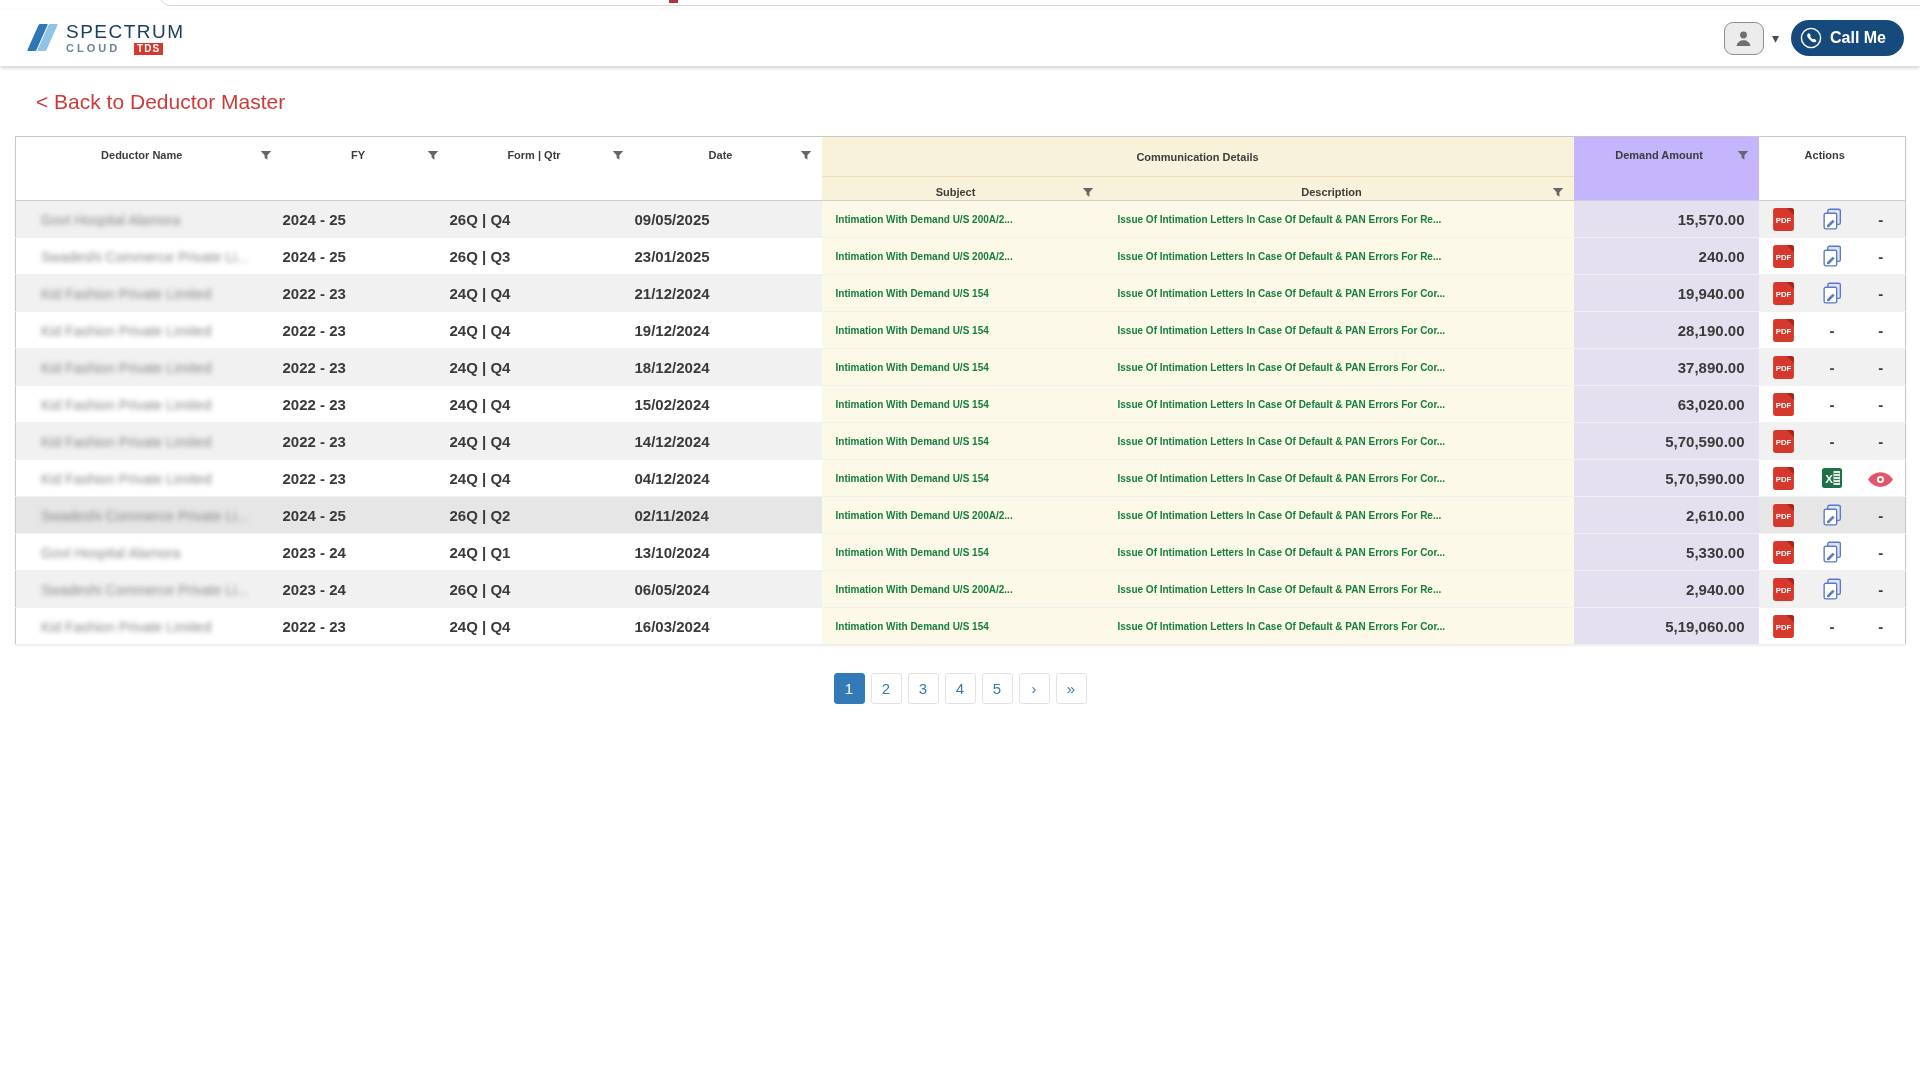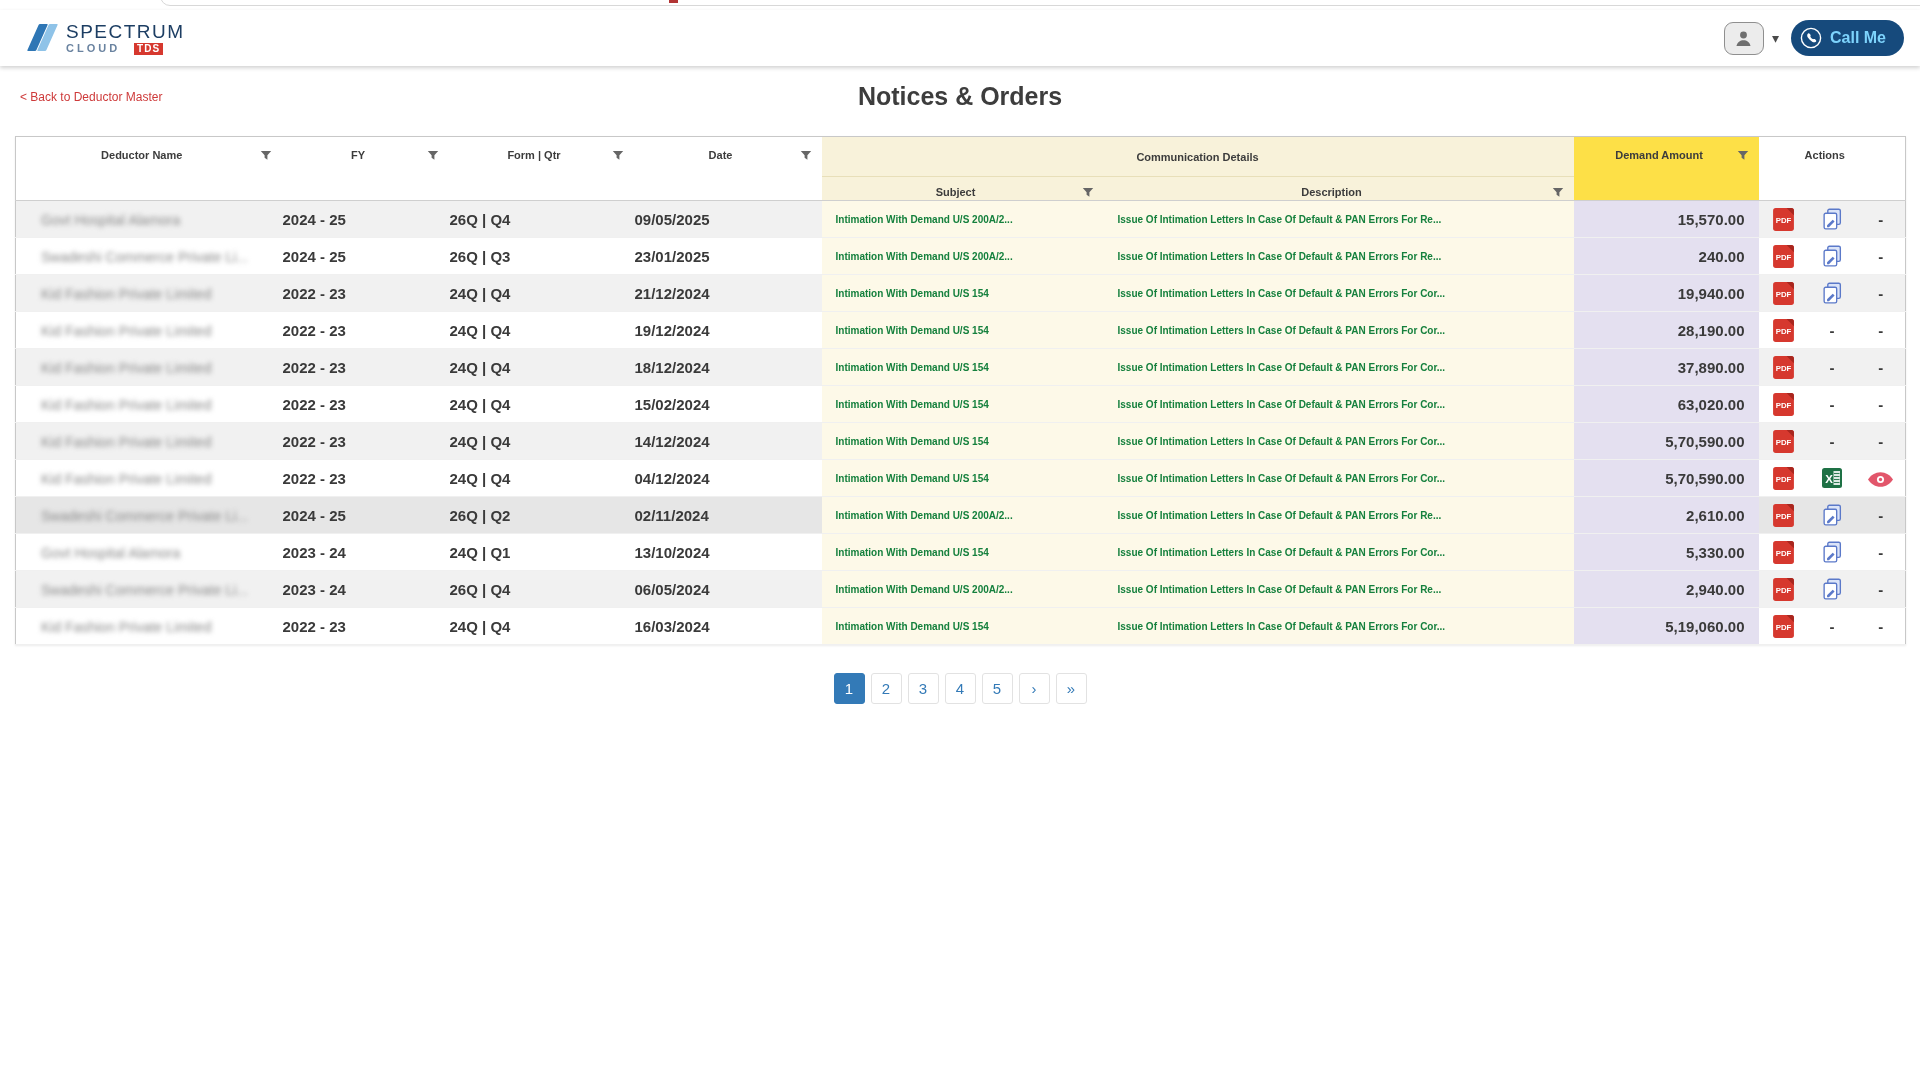--- a/index.html
+++ b/index.html
@@ -42,52 +42,52 @@
 
   .header-right { display: flex; align-items: center; }
   .user-btn {
     width: 40px; height: 33px; border-radius: 9px;
     background: #ececec; border: 1px solid #8f8f8f;
     display: flex; align-items: center; justify-content: center; cursor: pointer;
   }
   .caret { font-size: 14px; color: #4a4a4a; margin: 0 12px 0 8px; cursor: pointer; }
   .call-me {
     display: flex; align-items: center; gap: 8px;
-    background: #164a7c; color: #7dd3fc; border: none; border-radius: 19px;
+    background: #164a7c; color: #ffffff; border: none; border-radius: 19px;
     height: 36px; padding: 0 18px 0 9px;
     font-family: "Liberation Sans", sans-serif;
     font-size: 16px; font-weight: 700; cursor: pointer;
   }
 
   
   .page-head { position: relative; height: 48px; margin-top: 8px; }
   .back-link {
-    position: absolute; left: 20px; top: 16px;
-    color: #ce3a3a; text-decoration: none; font-size: 12px;
+    position: absolute; left: 36px; top: 16px;
+    color: #ce3a3a; text-decoration: none; font-size: 21px;
   }
   .page-title { margin: 0; padding-top: 8px; text-align: center; font-size: 25px; font-weight: 700; color: #3d3d3d; }
 
   
   .table-wrap { margin: 14px 15px 0; }
   table {
     width: 1890px; table-layout: fixed; border-collapse: collapse;
     border: 1px solid #c8c8c8; box-shadow: 0 1px 2px rgba(0,0,0,.08);
   }
   thead th { font-size: 11px; font-weight: 700; color: #3c3c3c; background: #fff; }
   thead tr.row1 th { height: 40px; }
   thead tr.row2 th { height: 24px; }
   th.rowspan { vertical-align: top; }
   th .hwrap { position: relative; display: block; padding: 11px 22px 0 8px; text-align: center; }
   th.sub .hwrap { padding-top: 0; }
   thead tr.row2 th .hwrap { padding-top: 7px; }
   th .funnel { position: absolute; right: 9px; top: 12px; cursor: pointer; }
   thead tr.row2 th .funnel { top: 8px; }
   th.yellow { background: #f8f2da; }
   th.group { border-bottom: 1px solid #e8dfb9; }
-  th.lavender { background: #fde047; margin-left: 24px; }
+  th.lavender { background: #c4b5fd; margin-left: 24px; }
   thead { border-bottom: 1px solid #cfcfcf; }
 
   tbody td {
     height: 37px; font-size: 15px; font-weight: 700; color: #3a3a3a;
     border-bottom: 1px solid rgba(0,0,0,.06);
     white-space: nowrap; overflow: hidden; text-overflow: ellipsis;
   }
   td.td-deductor { padding-left: 25px; font-weight: 400; }
   .blurred { color: #8a8a8a; filter: blur(2.6px); font-size: 14px; }
   td.td-center { }
@@ -141,21 +141,20 @@
         <circle cx="11" cy="11" r="9.6" fill="none" stroke="#fff" stroke-width="1.4"></circle>
         <path d="M7.6 7c.4-.7 1.2-.9 1.7-.4l1 .9c.4.4.5 1 .2 1.4-.2.3-.2.7 0 1 .5.9 1.3 1.7 2.2 2.2.3.2.7.2 1 0 .4-.3 1-.2 1.4.2l.9 1c.5.5.3 1.3-.4 1.7-1.1.5-2.4.4-3.4-.3-1.8-1.2-3.3-2.7-4.5-4.5-.6-1-.7-2.3-.1-3.2z" fill="#fff"></path>
       </svg>
       <span>Call Me</span>
     </button>
   </div>
 </header>
 
 <div class="page-head">
   <a class="back-link" href="#">&lt; Back to Deductor Master</a>
-  <h1 class="page-title">Notices &amp; Orders</h1>
 </div>
 
 <div class="table-wrap">
   <table>
     <colgroup>
       <col style="width:266px">
         <col style="width:167px">
         <col style="width:185px">
         <col style="width:188px">
       <col style="width:282px">

